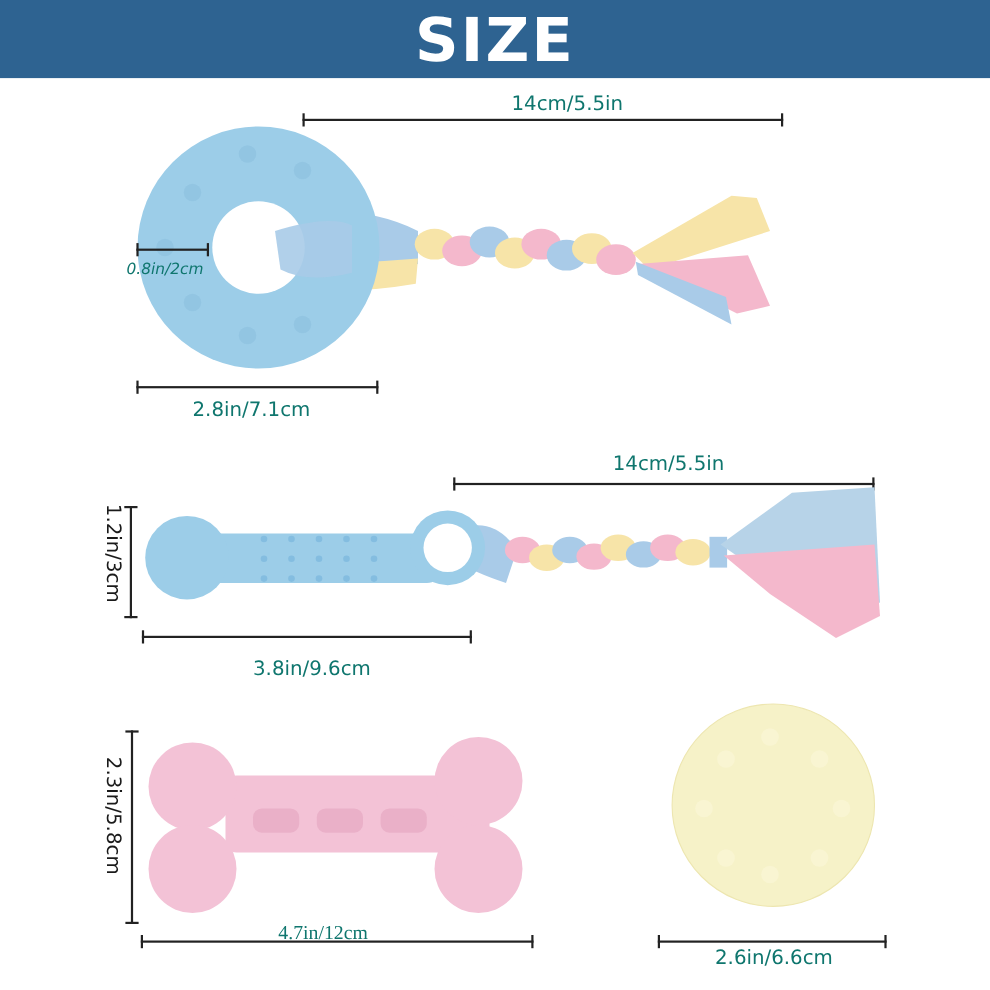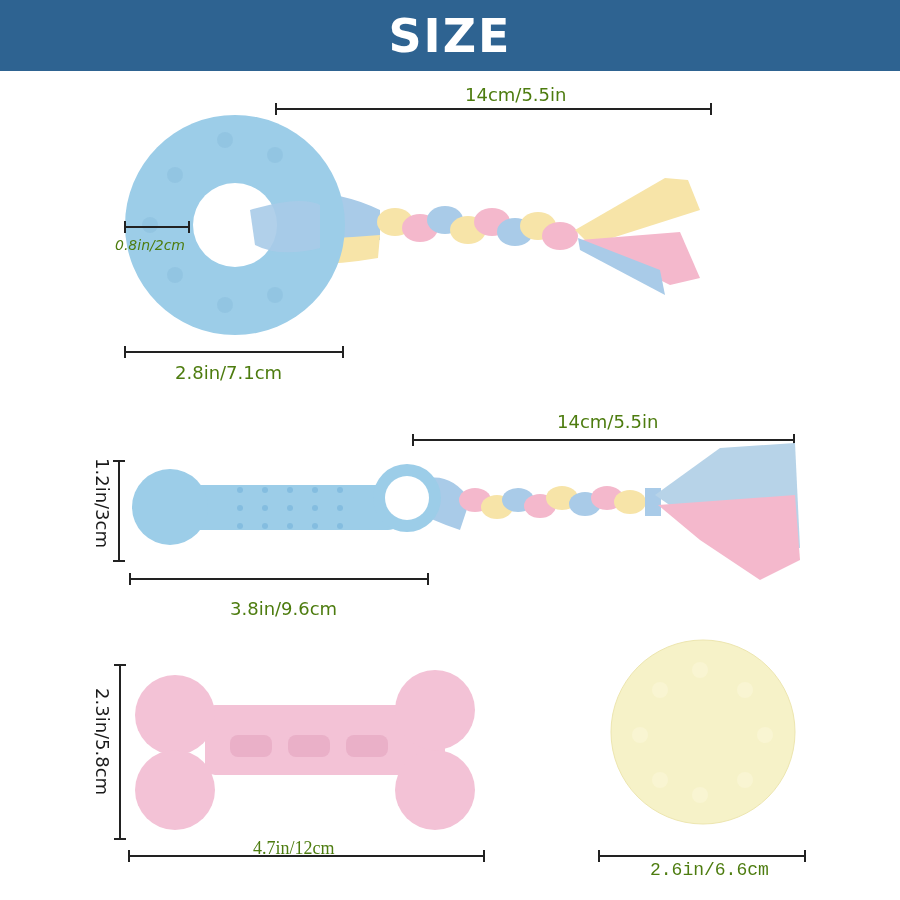--- a/index.html
+++ b/index.html
@@ -1,19 +1,19 @@
 <!DOCTYPE html>
 <html><head>
 <meta charset="utf-8">
 <style>
   html,body{margin:0;padding:0;}
   body{width:900px;height:900px;background:#ffffff;position:relative;overflow:hidden;font-family:"DejaVu Sans","Liberation Sans",sans-serif;}
   .banner{position:absolute;left:0;top:0;width:900px;height:71px;background:#2e6391;display:flex;align-items:center;justify-content:center;}
-  .banner-title{color:#ffffff;font-size:46px;font-weight:bold;letter-spacing:2px;font-family:"DejaVu Sans",sans-serif;}
-  .dim{position:absolute;color:#4d7c0f;font-size:18px;white-space:nowrap;font-family:"DejaVu Sans",sans-serif;}
+  .banner-title{color:#ffffff;font-size:55px;font-weight:bold;letter-spacing:2px;font-family:"DejaVu Sans",sans-serif;}
+  .dim{position:absolute;color:#0f766e;font-size:18px;white-space:nowrap;font-family:"DejaVu Sans",sans-serif;}
   .hline{position:absolute;height:2px;background:#222;}
   .hline::before,.hline::after{content:"";position:absolute;top:-5px;width:2px;height:12px;background:#222;}
   .hline::before{left:0}.hline::after{right:0}
   .vline{position:absolute;width:2px;background:#222;}
   .vline::before,.vline::after{content:"";position:absolute;left:-5px;width:12px;height:2px;background:#222;}
   .vline::before{top:0}.vline::after{bottom:0}
   .vtext{position:absolute;transform:rotate(90deg);transform-origin:left top;font-size:18px;color:#1a1a1a;white-space:nowrap;font-family:"DejaVu Sans",sans-serif;}
   svg{position:absolute;}
 </style>
 </head>
@@ -152,14 +152,14 @@
         <circle cx="745" cy="690" r="8"></circle>
       <circle cx="640" cy="735" r="8"></circle>
         <circle cx="765" cy="735" r="8"></circle>
       <circle cx="660" cy="780" r="8"></circle>
         <circle cx="700" cy="795" r="8"></circle>
         <circle cx="745" cy="780" r="8"></circle>
     </g>
   </svg>
 
   <div class="hline" style="left:598px;top:855px;width:208px;"></div>
-  <div class="dim" style="left:650px;top:860px;font-family:Liberation Mono, monospace;">2.6in/6.6cm</div>
+  <div class="dim" style="left:650px;top:860px;">2.6in/6.6cm</div>
 </div>
 
 </body></html>

